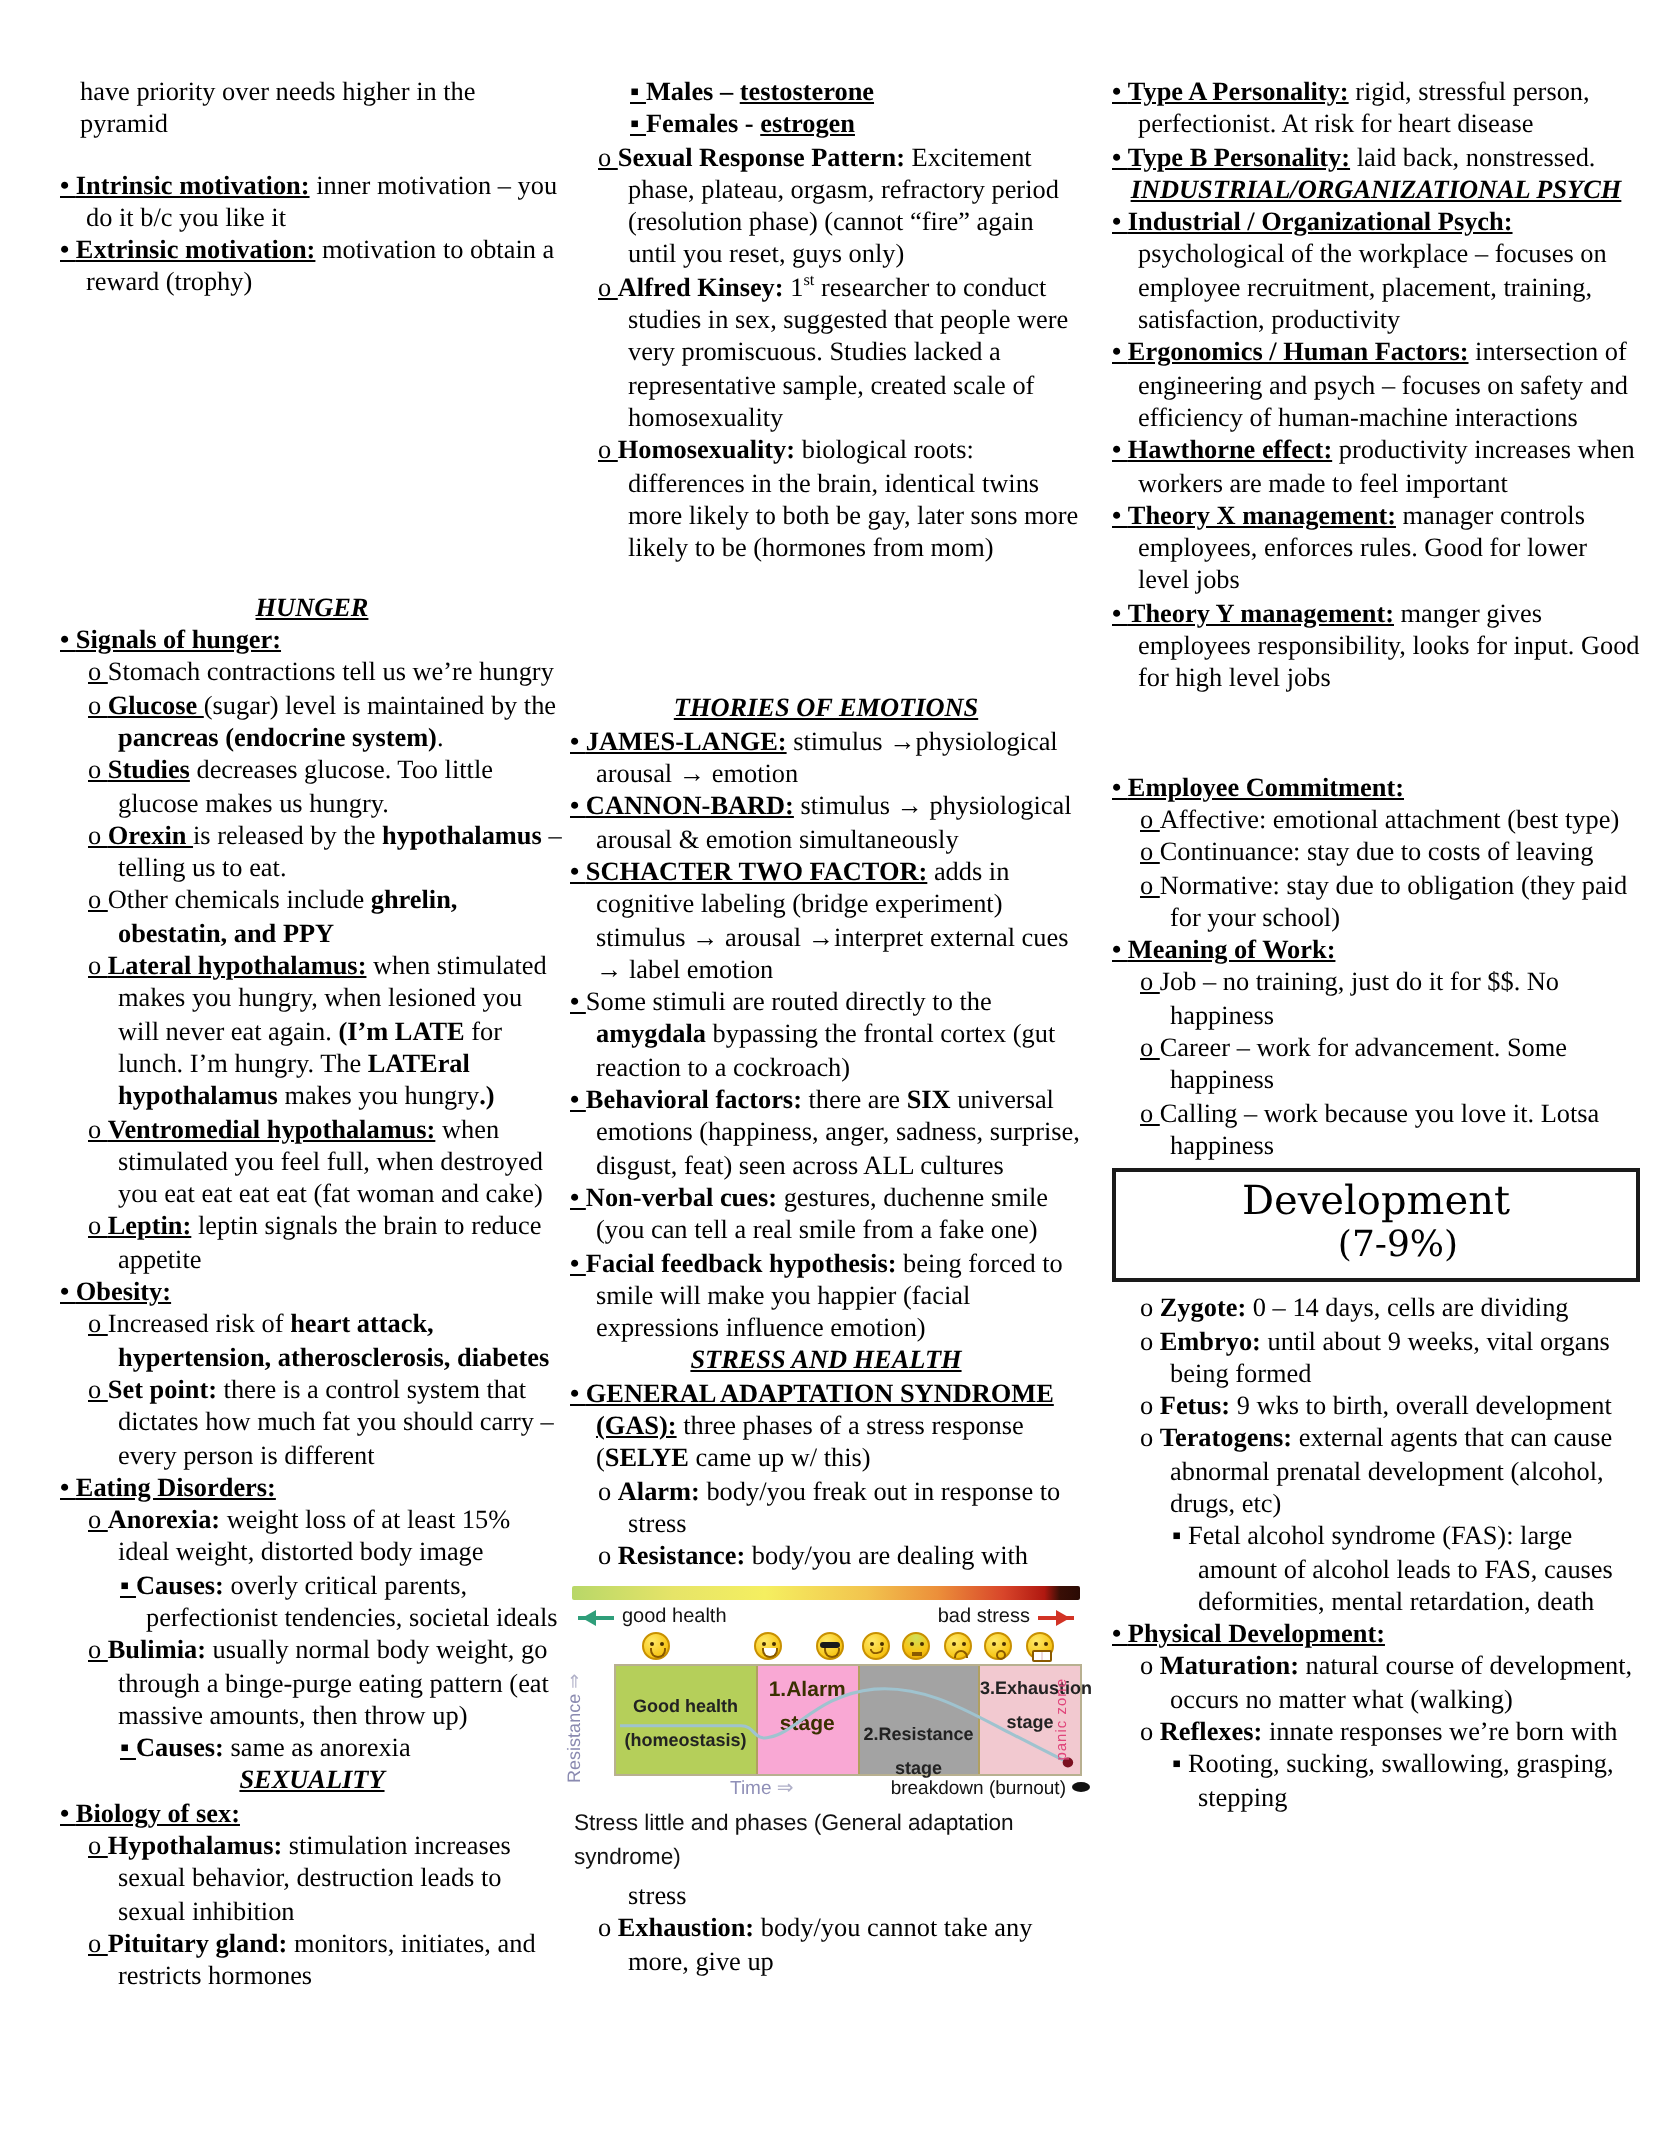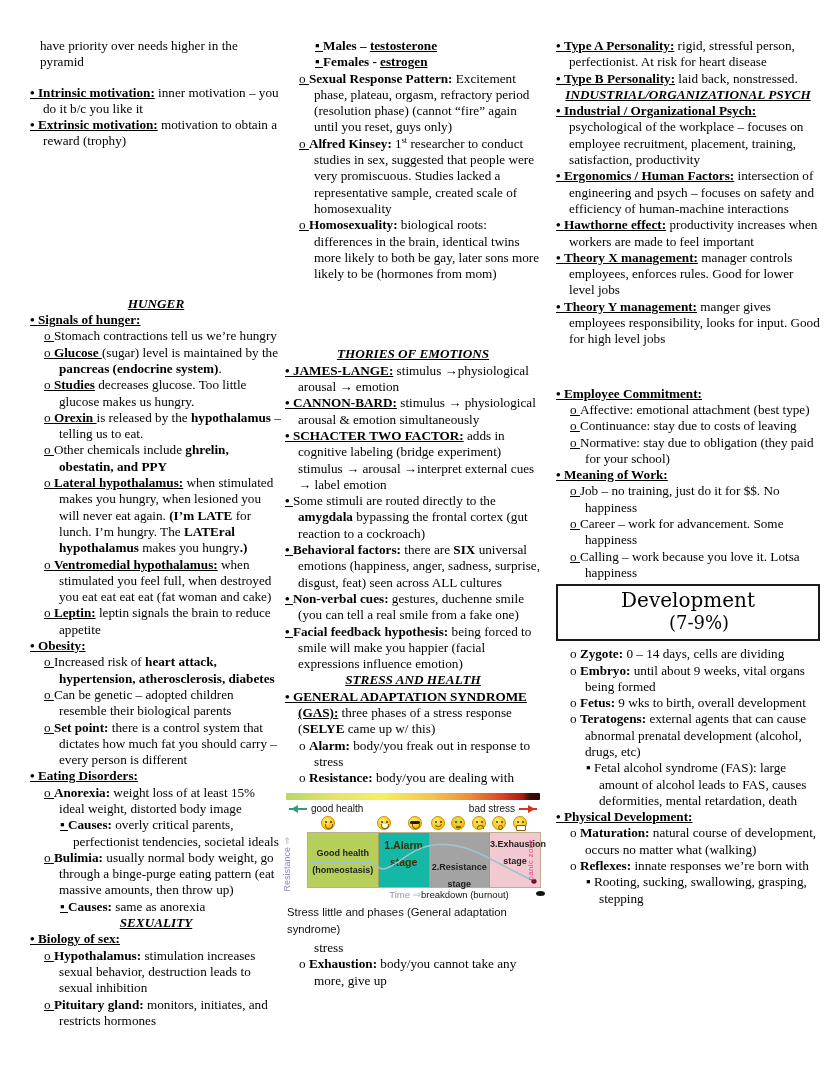--- a/index.html
+++ b/index.html
@@ -60,21 +60,21 @@
   .zone{height:100%;box-sizing:border-box;}
   .zone + .zone{border-left:1px solid #b0a060;}
   .zone-label{white-space:pre-line;text-align:center;font-size:9px;color:#222;}
   .zl-0{font-weight:bold;margin-top:12px;}
   .zl-1{font-weight:bold;font-size:10.5px;margin-top:4px;color:#3a3000;}
   .zl-2{font-weight:bold;margin-top:26px;}
   .zl-3{font-weight:bold;margin-top:3px;}
   .curve{position:absolute;left:0;top:0;width:100%;height:100%;}
   .panic{position:absolute;right:1px;top:6px;writing-mode:vertical-rl;transform:rotate(180deg);
     font-size:7.5px;color:#e0457b;letter-spacing:0.5px;}
-  .xrow{position:relative;display:flex;justify-content:center;height:14px;font-size:9.5px;align-items:center;}
+  .xrow{position:relative;display:flex;justify-content:space-between;height:14px;font-size:9.5px;align-items:center;}
   .time{color:#9090b8;margin-left:58px;}
   .xarrow{color:#b0b0c8;font-size:10px;}
   .breakdown{color:#111;margin-right:8px;}
   .enddot{position:absolute;right:-4px;top:3px;width:9px;height:5px;background:#111;border-radius:50%;}
   .chart-cap{font-size:11.3px;color:#111;margin-top:2px;padding-left:2px;}
 
   
   .devbox{border:2px solid #1a1a1a;margin:3px 0 5px 0;padding:2px 0 5px 0;text-align:center;
     font-family:"DejaVu Serif",serif;}
   .devbox-title{font-size:20px;line-height:24px;}
@@ -95,21 +95,20 @@
       <div class="line b2"><span class="mk mk-b2 mk-u">o&nbsp;</span><span>Stomach contractions tell us we’re hungry</span></div>
       <div class="line b2"><span class="mk mk-b2 mk-u">o&nbsp;</span><span class="seg-b seg-u">Glucose </span><span>(sugar) level is maintained by the </span><span class="seg-b">pancreas (endocrine system)</span><span>.</span></div>
       <div class="line b2"><span class="mk mk-b2 mk-u">o&nbsp;</span><span class="seg-b seg-u">Studies</span><span> decreases glucose. Too little glucose makes us hungry.</span></div>
       <div class="line b2"><span class="mk mk-b2 mk-u">o&nbsp;</span><span class="seg-b seg-u">Orexin </span><span>is released by the </span><span class="seg-b">hypothalamus</span><span> – telling us to eat.</span></div>
       <div class="line b2"><span class="mk mk-b2 mk-u">o&nbsp;</span><span>Other chemicals include </span><span class="seg-b">ghrelin, obestatin, and PPY</span></div>
       <div class="line b2"><span class="mk mk-b2 mk-u">o&nbsp;</span><span class="seg-b seg-u">Lateral hypothalamus:</span><span> when stimulated makes you hungry, when lesioned you will never eat again. </span><span class="seg-b">(I’m LATE</span><span> for lunch. I’m hungry. The </span><span class="seg-b">LATEral hypothalamus</span><span> makes you hungry</span><span class="seg-b">.)</span></div>
       <div class="line b2"><span class="mk mk-b2 mk-u">o&nbsp;</span><span class="seg-b seg-u">Ventromedial hypothalamus:</span><span> when stimulated you feel full, when destroyed you eat eat eat eat (fat woman and cake)</span></div>
       <div class="line b2"><span class="mk mk-b2 mk-u">o&nbsp;</span><span class="seg-b seg-u">Leptin:</span><span> leptin signals the brain to reduce appetite</span></div>
       <div class="line b1"><span class="mk mk-b1 mk-u">•&nbsp;</span><span class="seg-b seg-u">Obesity:</span></div>
       <div class="line b2"><span class="mk mk-b2 mk-u">o&nbsp;</span><span>Increased risk of </span><span class="seg-b">heart attack, hypertension, atherosclerosis, diabetes</span></div>
-      <div class="line b2"><span class="mk mk-b2 mk-u">o&nbsp;</span><span>Can be genetic – adopted children resemble their biological parents</span></div>
       <div class="line b2"><span class="mk mk-b2 mk-u">o&nbsp;</span><span class="seg-b">Set point:</span><span> there is a control system that dictates how much fat you should carry – every person is different</span></div>
       <div class="line b1"><span class="mk mk-b1 mk-u">•&nbsp;</span><span class="seg-b seg-u">Eating Disorders:</span></div>
       <div class="line b2"><span class="mk mk-b2 mk-u">o&nbsp;</span><span class="seg-b">Anorexia:</span><span> weight loss of at least 15% ideal weight, distorted body image</span></div>
       <div class="line b3"><span class="mk mk-b3 mk-u">▪&nbsp;</span><span class="seg-b">Causes:</span><span> overly critical parents, perfectionist tendencies, societal ideals</span></div>
       <div class="line b2"><span class="mk mk-b2 mk-u">o&nbsp;</span><span class="seg-b">Bulimia:</span><span> usually normal body weight, go through a binge-purge eating pattern (eat massive amounts, then throw up)</span></div>
       <div class="line b3"><span class="mk mk-b3 mk-u">▪&nbsp;</span><span class="seg-b">Causes:</span><span> same as anorexia</span></div>
       <div class="line h"><span>SEXUALITY</span></div>
       <div class="line b1"><span class="mk mk-b1 mk-u">•&nbsp;</span><span class="seg-b seg-u">Biology of sex:</span></div>
       <div class="line b2"><span class="mk mk-b2 mk-u">o&nbsp;</span><span class="seg-b">Hypothalamus:</span><span> stimulation increases sexual behavior, destruction leads to sexual inhibition</span></div>
       <div class="line b2"><span class="mk mk-b2 mk-u">o&nbsp;</span><span class="seg-b">Pituitary gland:</span><span> monitors, initiates, and restricts hormones</span></div>
@@ -155,21 +154,21 @@
           <span class="face face-dizzy" style="left: 81%;"></span>
           <span class="face face-grimacing" style="left: 89%;"></span>
         </div>
     <div class="plot-wrap">
       <span class="ylab"><span>Resistance</span> <span class="yarrow">⇒</span></span>
       <div class="plot">
         <div class="zone zone-0" style="width: 30%; background: rgb(181, 207, 90);">
               <div class="zone-label zl-0">Good health
 (homeostasis)</div>
             </div>
-            <div class="zone zone-1" style="width: 22%; background: #14b8a6;">
+            <div class="zone zone-1" style="width: 22%; background: #f9a8d4;">
               <div class="zone-label zl-1">1.Alarm
 stage</div>
             </div>
             <div class="zone zone-2" style="width: 26%; background: #a3a3a3;">
               <div class="zone-label zl-2">2.Resistance
 stage</div>
             </div>
             <div class="zone zone-3" style="width: 22%; background: rgb(242, 201, 208);">
               <div class="zone-label zl-3">3.Exhaustion
 stage</div>

